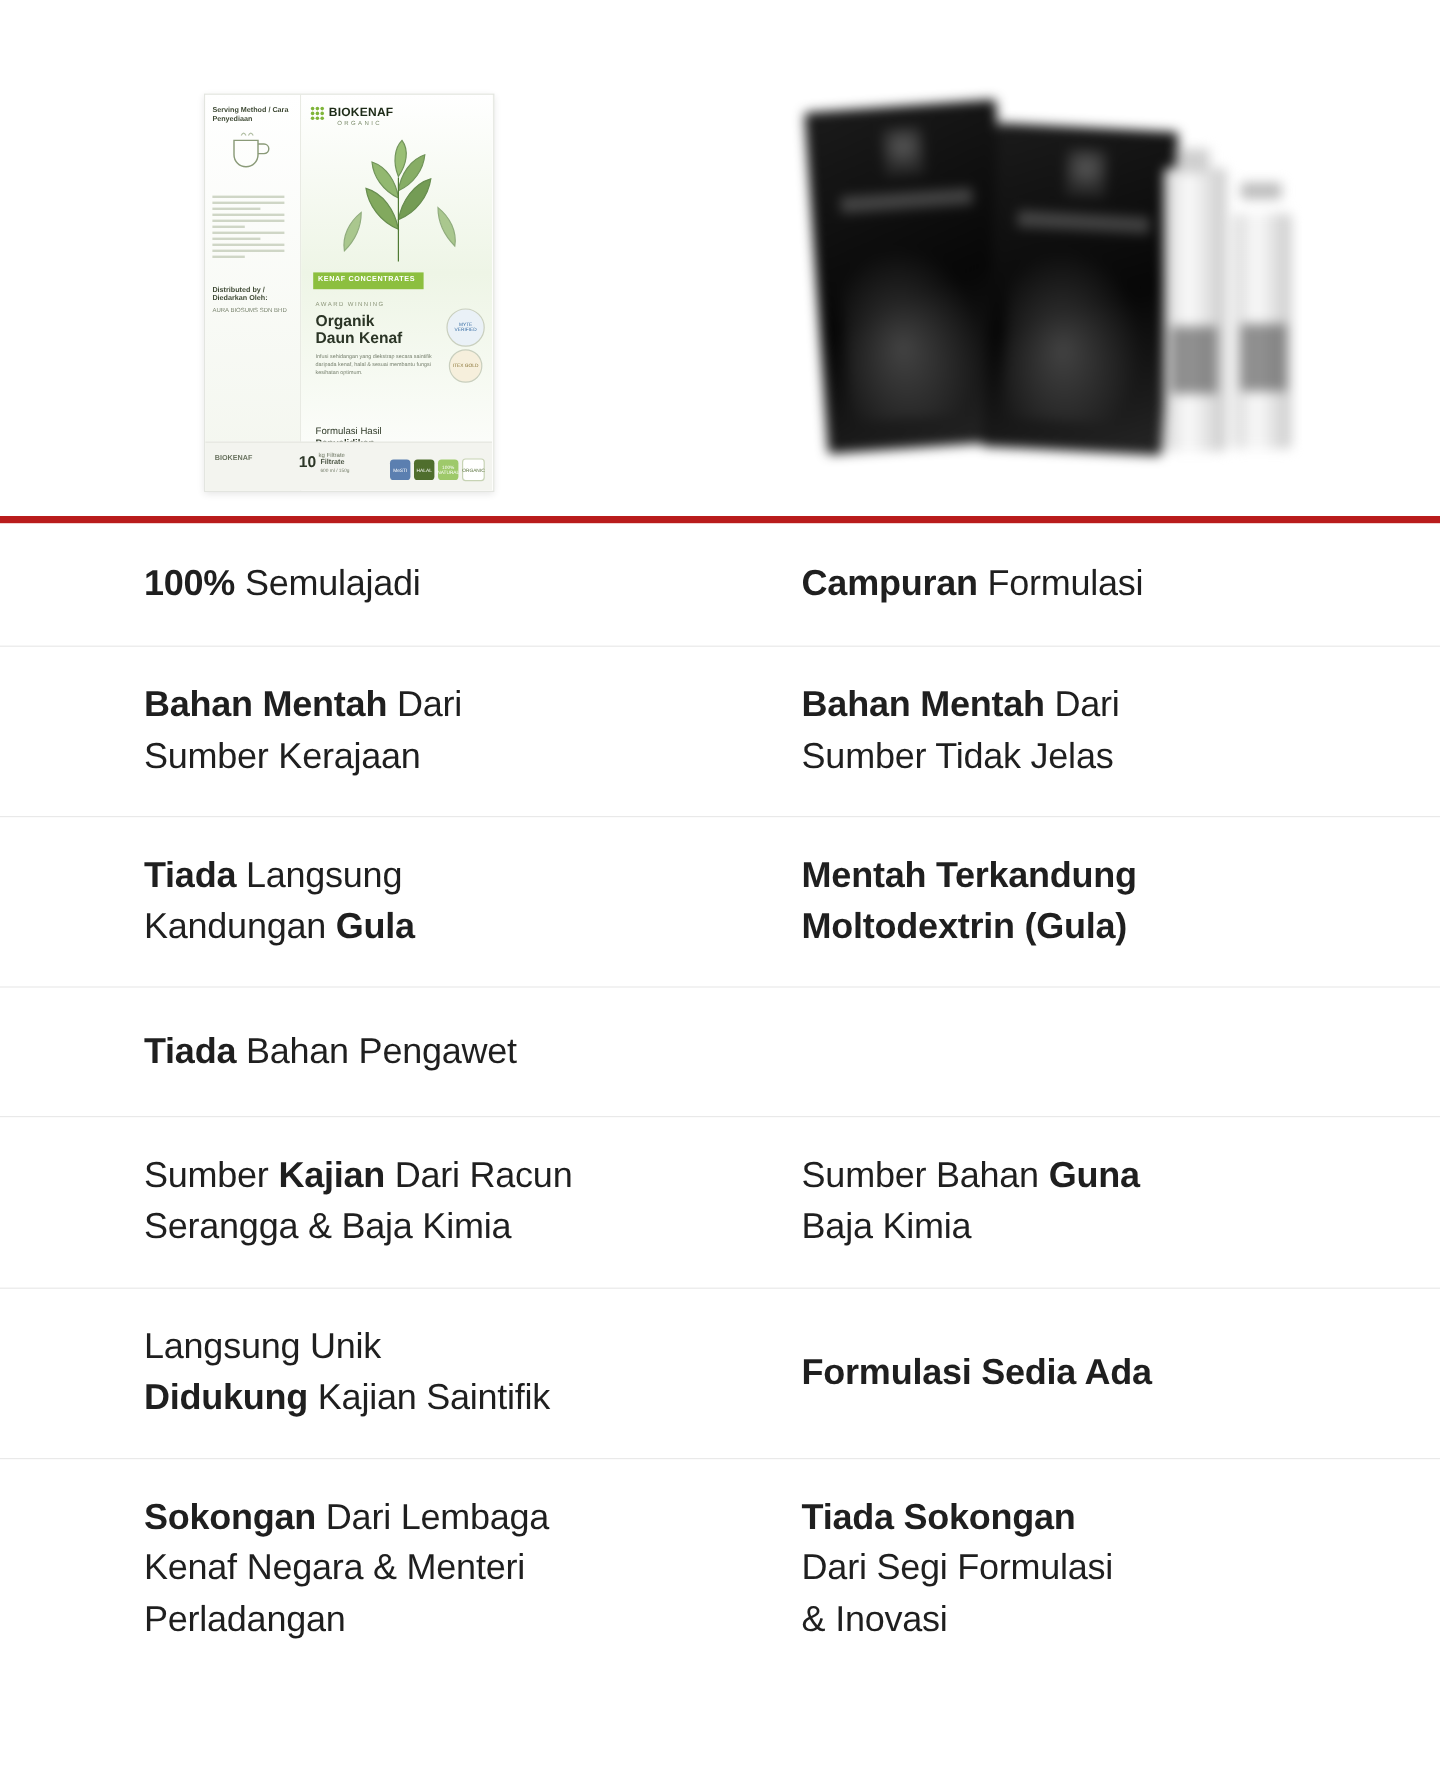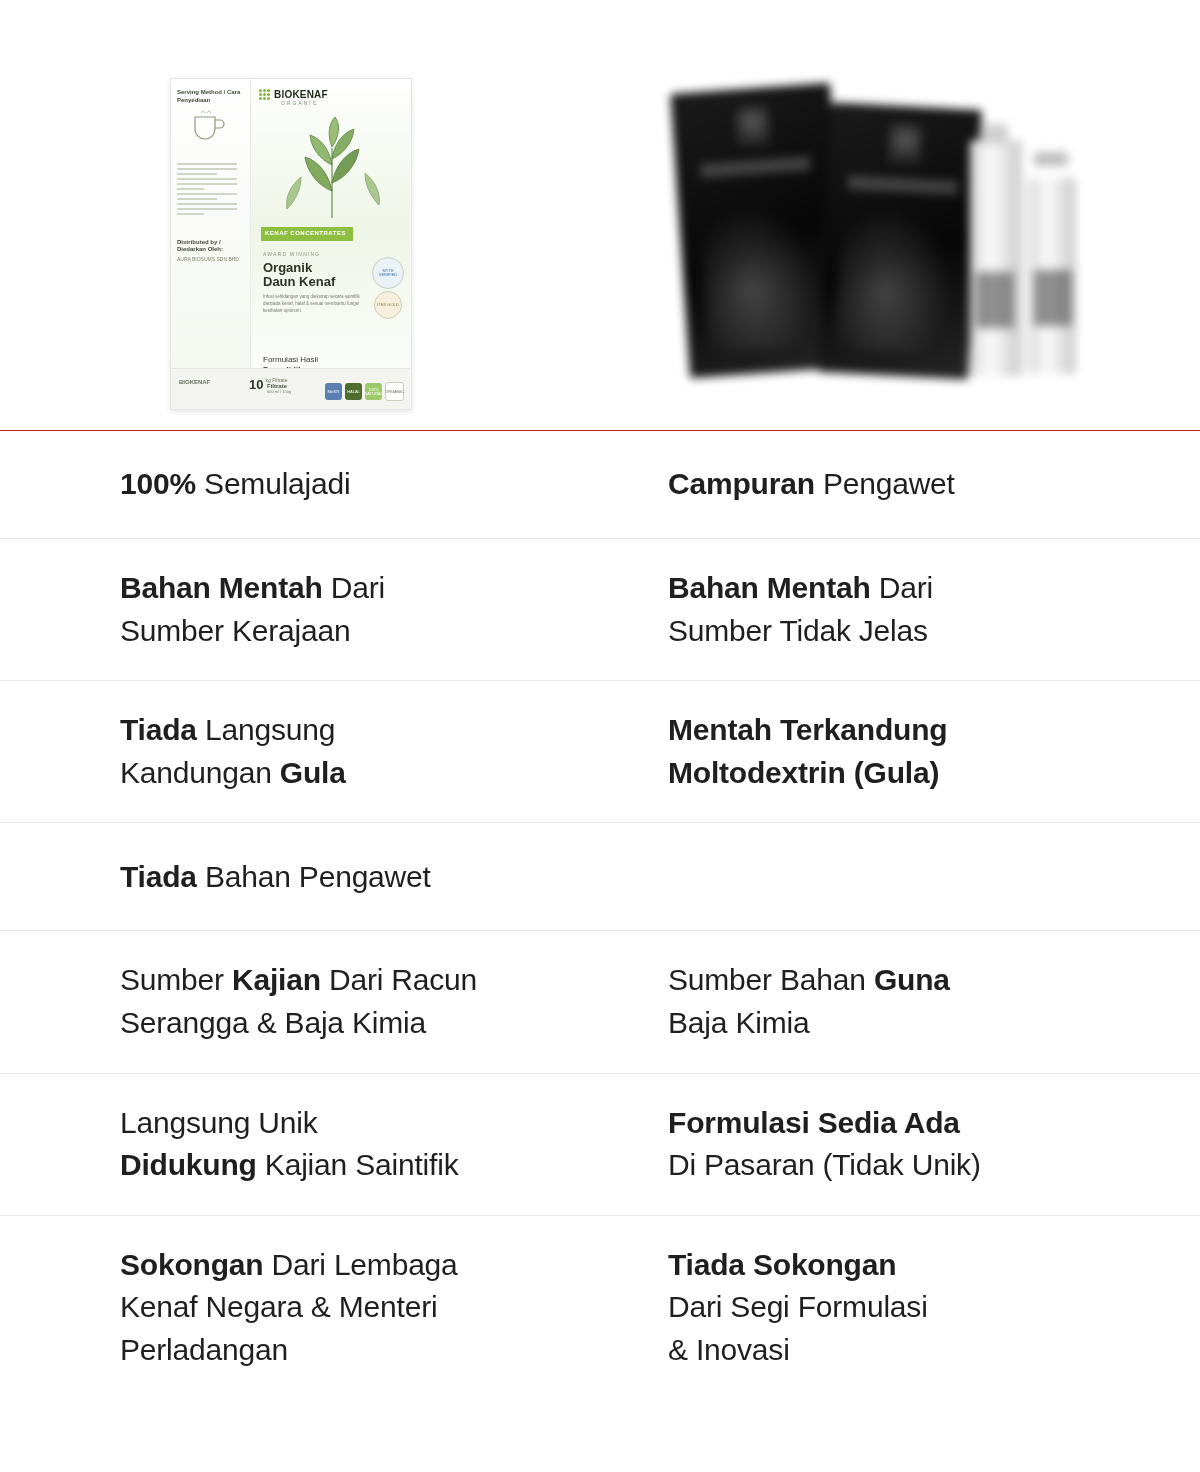--- a/index.html
+++ b/index.html
@@ -297,21 +297,21 @@
   
   .rows {
     width: 1200px;
   }
   .row {
     display: flex;
     border-top: 1px solid #e9e9e9;
     min-height: 108px;
     box-sizing: border-box;
   }
-  .row:first-child { border-top: 1px solid #b91c1c; justify-content: space-between; }
+  .row:first-child { border-top: 6px solid #b91c1c; justify-content: space-between; }
   .cell {
     width: 600px;
     box-sizing: border-box;
     padding: 28px 40px 28px 120px;
     display: flex;
     align-items: center;
   }
   .cell.right {
     padding-left: 68px;
     padding-right: 40px;
@@ -454,21 +454,21 @@
       </div>
     </div>
   </div>
 
   <div class="rows" id="rows-container">
       <div class="row first">
         <div class="cell">
           <p><b>100%</b><span> Semulajadi</span></p>
         </div>
         <div class="cell right">
-          <p><b>Campuran</b><span> Pengawet</span></p>
+          <p><b>Campuran</b><span> Formulasi</span></p>
         </div>
       </div>
       <div class="row">
         <div class="cell">
           <p><b>Bahan Mentah</b><span> Dari</span><br><span>Sumber Kerajaan</span></p>
         </div>
         <div class="cell right">
           <p><b>Bahan Mentah</b><span> Dari</span><br><span>Sumber Tidak Jelas</span></p>
         </div>
       </div>
@@ -491,21 +491,21 @@
         </div>
         <div class="cell right">
           <p><span>Sumber Bahan </span><b>Guna</b><br><span>Baja Kimia</span></p>
         </div>
       </div>
       <div class="row">
         <div class="cell">
           <p><span>Langsung Unik</span><br><b>Didukung</b><span> Kajian Saintifik</span></p>
         </div>
         <div class="cell right">
-          <p><b>Formulasi Sedia Ada</b><br><span>Di Pasaran (Tidak Unik)</span></p>
+          <p><b>Formulasi Sedia Ada</b><br></p>
         </div>
       </div>
       <div class="row">
         <div class="cell">
           <p><b>Sokongan</b><span> Dari Lembaga</span><br><span>Kenaf Negara &amp; Menteri</span><br><span>Perladangan</span></p>
         </div>
         <div class="cell right">
           <p><b>Tiada Sokongan</b><br><span>Dari Segi Formulasi</span><br><span>&amp; Inovasi</span></p>
         </div>
       </div>

